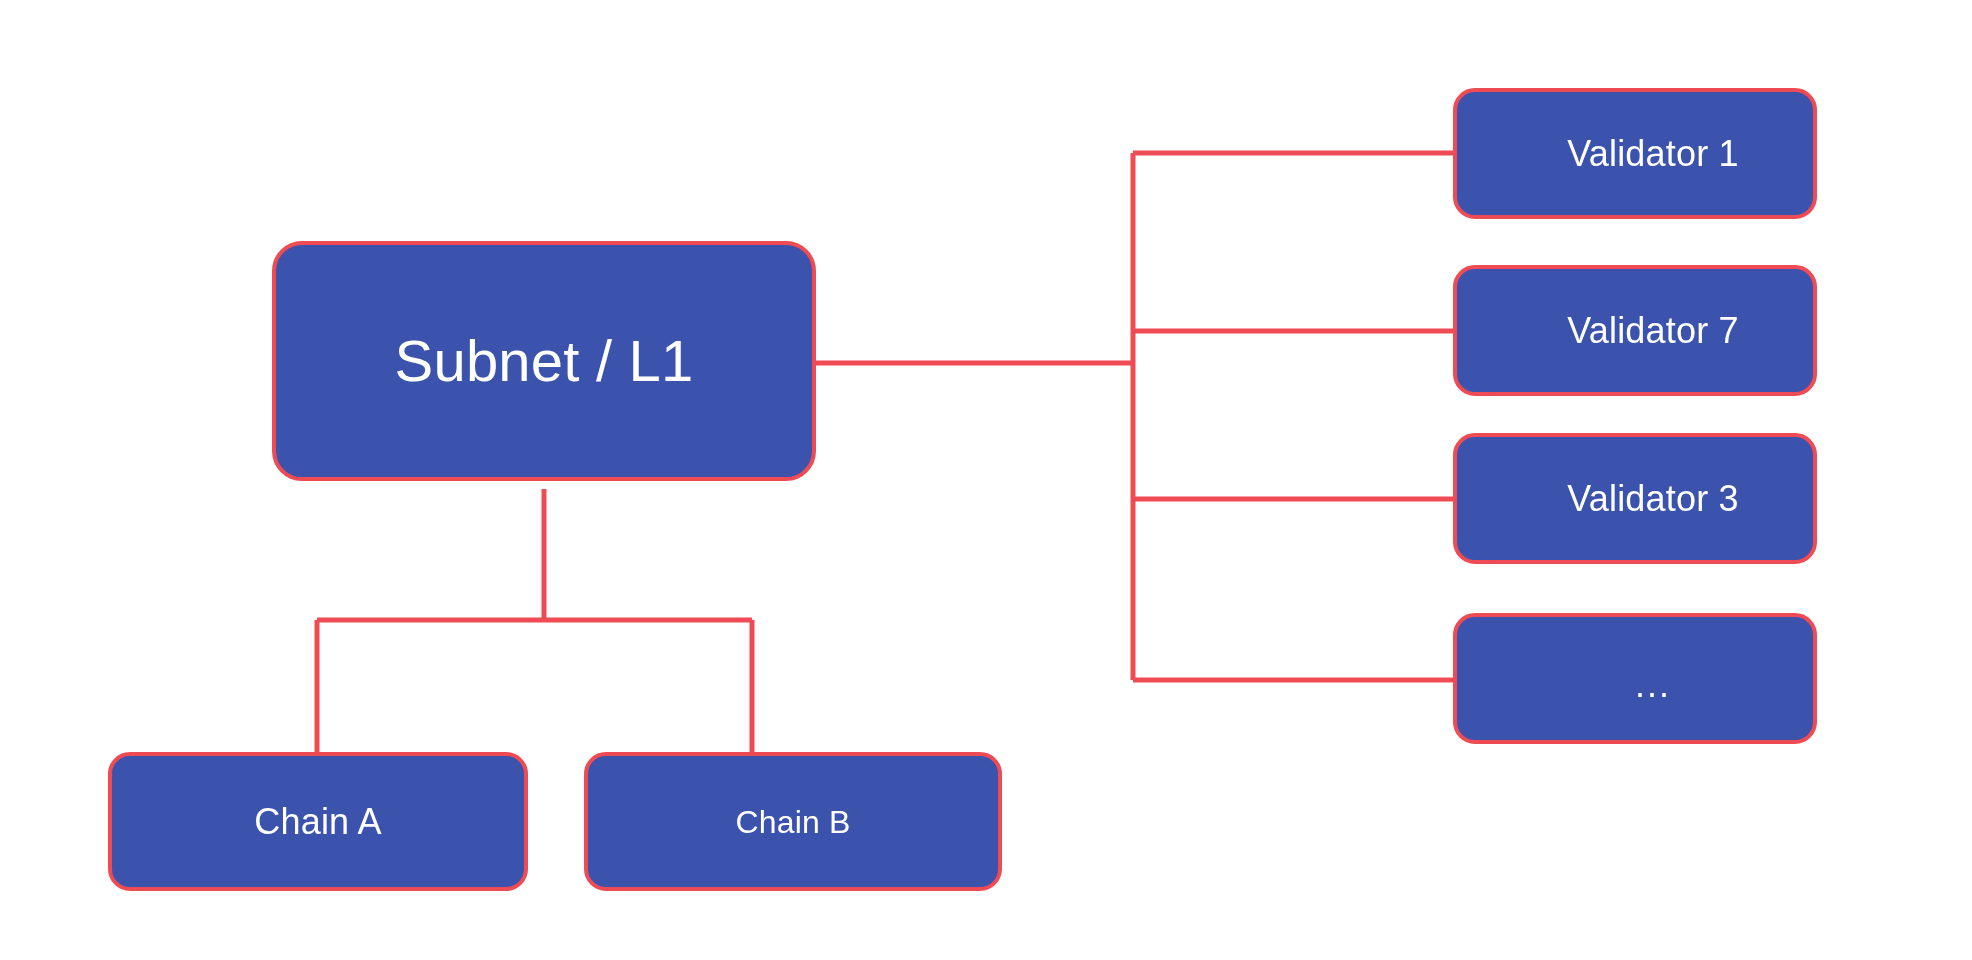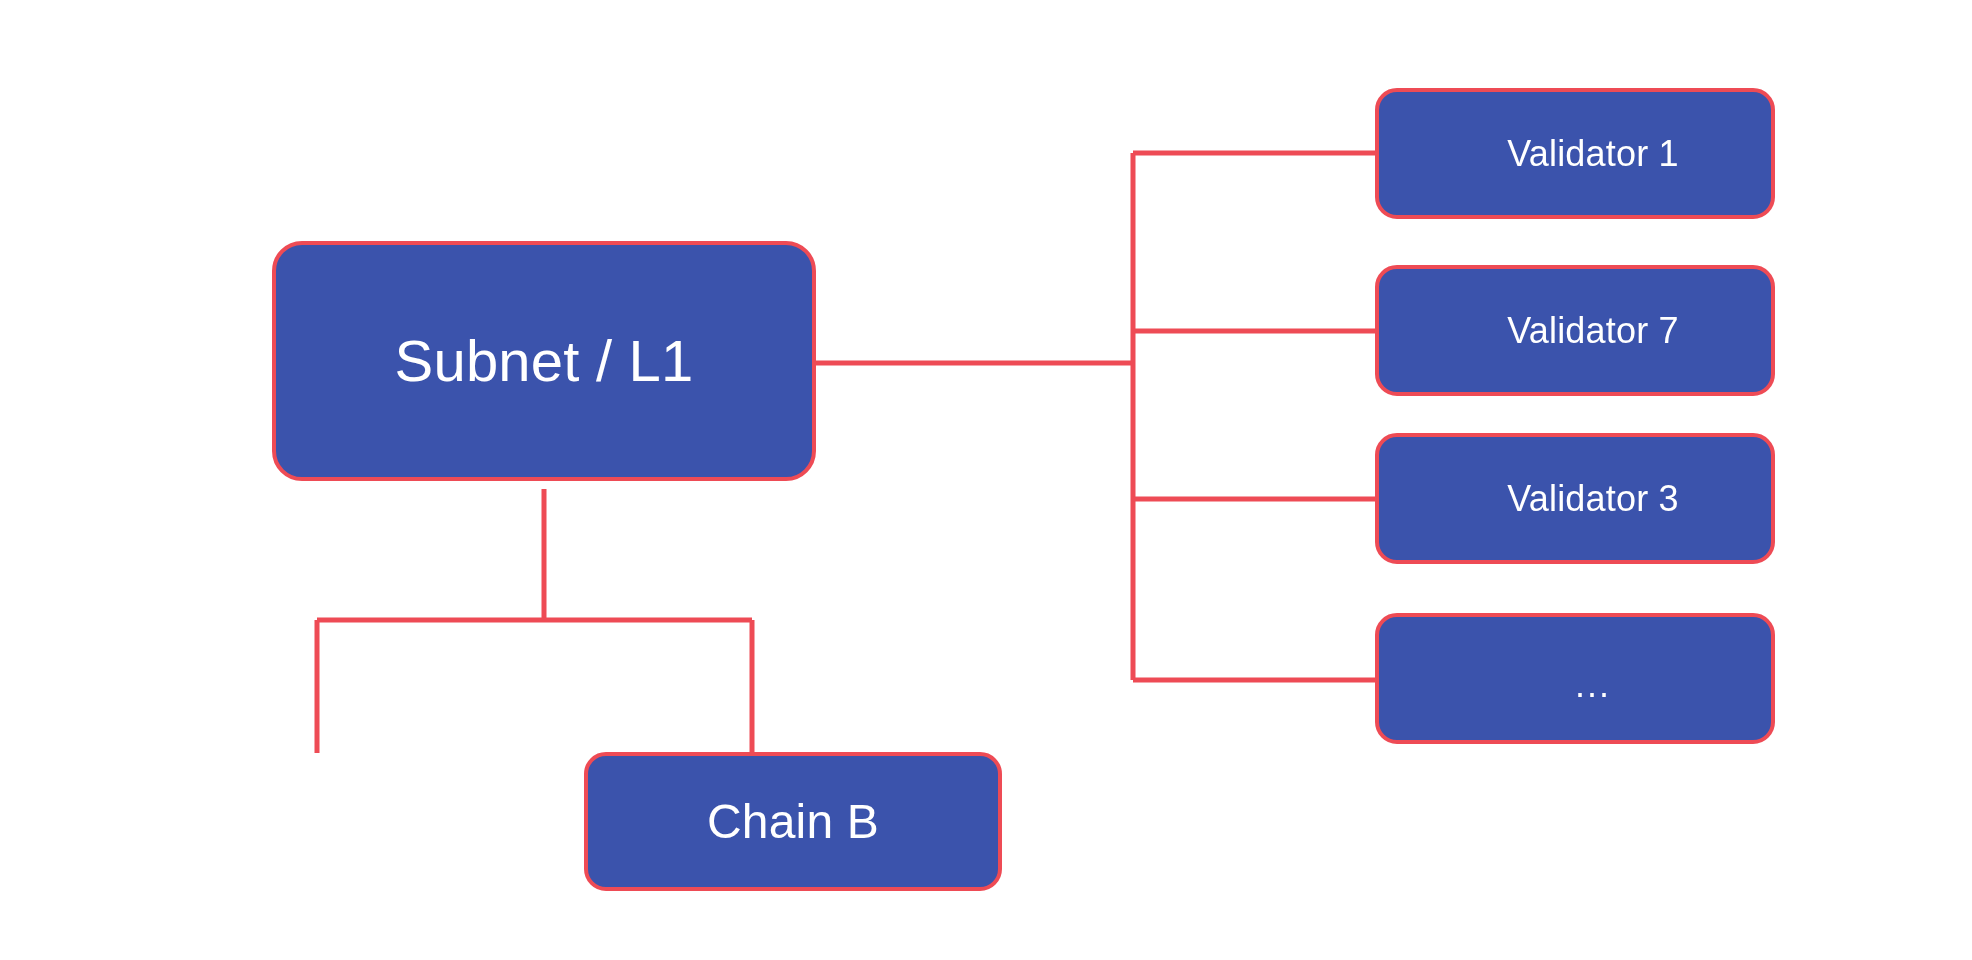--- a/index.html
+++ b/index.html
@@ -64,27 +64,27 @@
     top: 752px;
     width: 420px;
     height: 139px;
     font-size: 36px;
   }
   #node-chain-b {
     left: 584px;
     top: 752px;
     width: 418px;
     height: 139px;
-    font-size: 48px;
+    font-size: 32px;
   }
 
   
   .validator {
-    left: 1375px;
-    width: 400px;
+    left: 1453px;
+    width: 364px;
     height: 131px;
     font-size: 36px;
     padding-left: 36px;
   }
   #node-validator-1 { top: 88px; }
   #node-validator-2 { top: 265px; }
   #node-validator-3 { top: 433px; }
   #node-validator-more { top: 613px; }
 
   #node-validator-more .node-label {
@@ -119,20 +119,23 @@
 
     <path d="M 317 620 L 317 753" fill="none" stroke="#EE4B55" stroke-width="5" stroke-linecap="butt"></path>
 
     <path d="M 752 620 L 752 753" fill="none" stroke="#EE4B55" stroke-width="5" stroke-linecap="butt"></path>
   </svg>
 
   <div class="node" id="node-root">
     <span class="node-label">Subnet / L1</span>
   </div>
 
+  <div class="node" id="node-chain-a">
+    <span class="node-label">Chain A</span>
+  </div>
 
   <div class="node" id="node-chain-b">
     <span class="node-label">Chain B</span>
   </div>
 
   <div class="node validator" id="node-validator-1">
     <span class="node-label">Validator 1</span>
   </div>
 
   <div class="node validator" id="node-validator-2">

